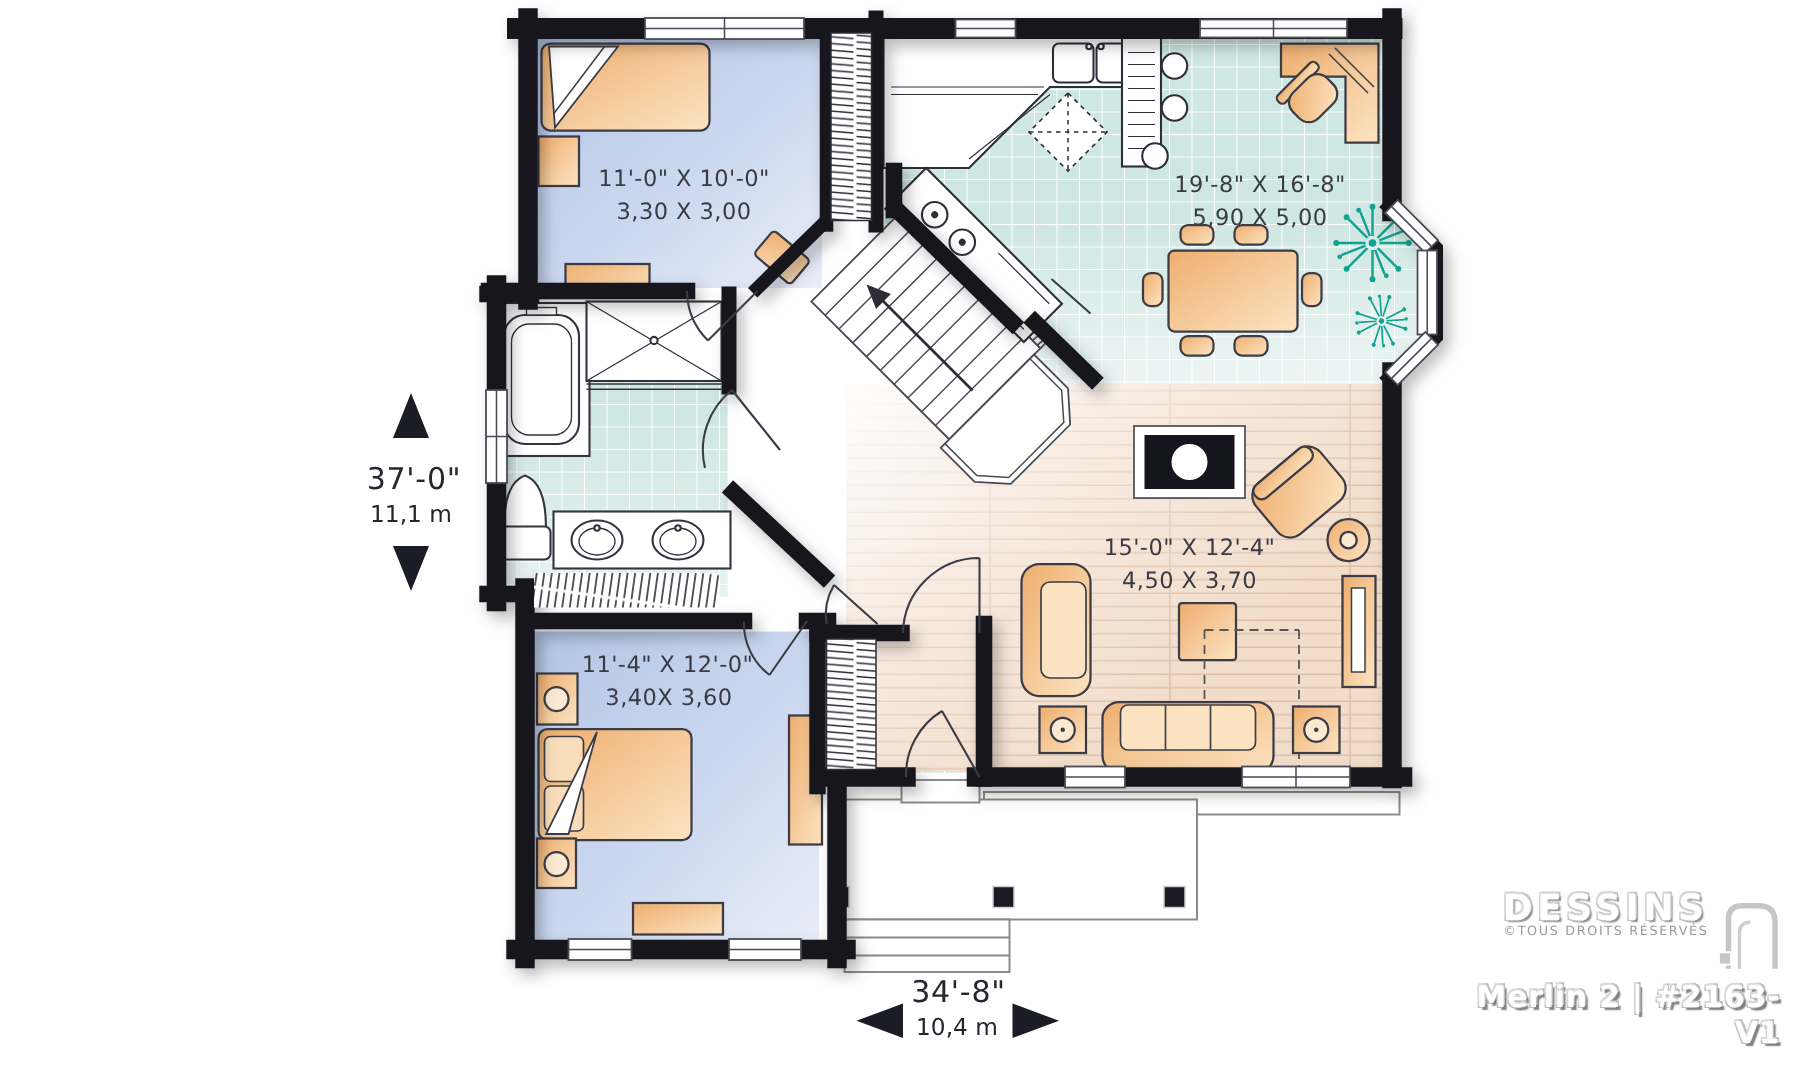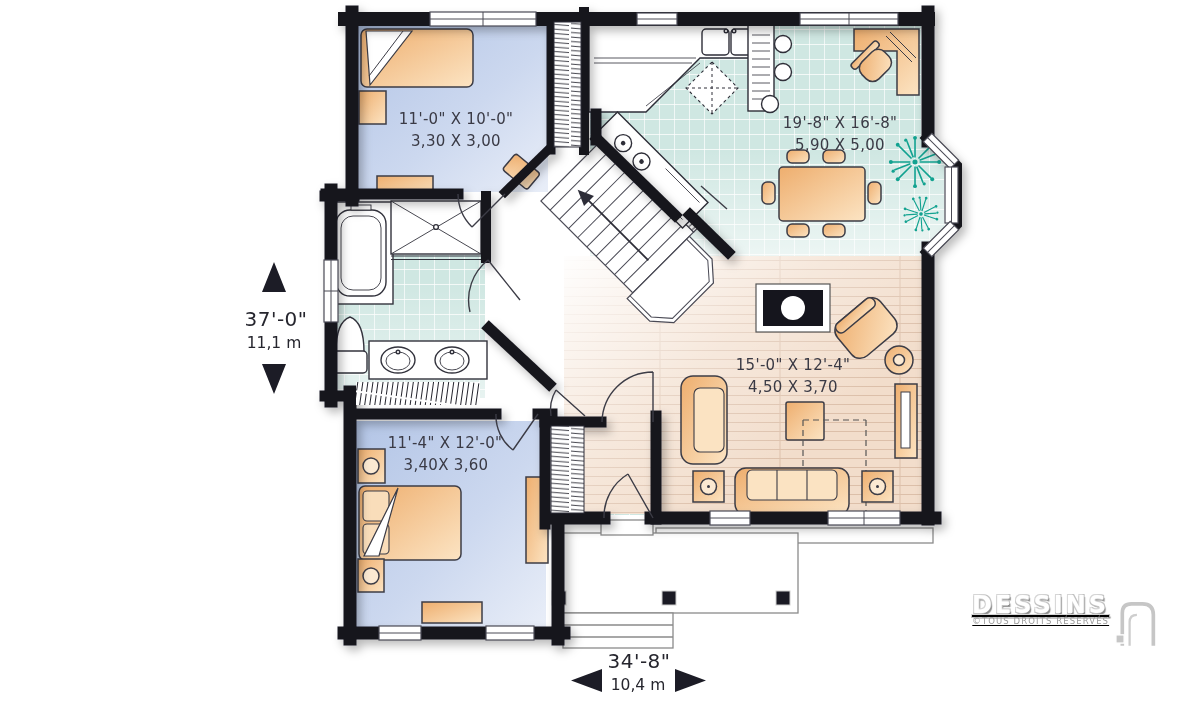--- a/index.html
+++ b/index.html
@@ -5,21 +5,21 @@
   html,body{margin:0;padding:0;background:#fff;}
   .stage{position:relative;width:1200px;height:711px;background:#fff;overflow:hidden;
          font-family:"DejaVu Sans",sans-serif;}
   .stage > svg{position:absolute;left:0;top:0;}
   svg text{font-family:"DejaVu Sans",sans-serif;}
   .lbl{font-size:15px;fill:#3a3a45;letter-spacing:.3px;}
   .dim-big{font-size:20px;fill:#26262e;letter-spacing:.5px;}
   .dim-small{font-size:15.5px;fill:#26262e;}
   
   .brand{position:absolute;top:595px;right:13px;width:215px;text-align:right;}
-  .brand-row{display:flex;align-items:flex-start;gap:6px;text-decoration:underline;}
+  .brand-row{display:flex;justify-content:flex-end;align-items:flex-start;gap:6px;}
   .names{text-align:right;}
   .emboss{color:#fff;text-shadow:-1px -1px 0 #d6d6d6,1px -1px 0 #c2c2c2,-1px 1px 0 #c2c2c2,1.5px 1.5px 1px #8e8e8e;}
   .n1{font-size:24px;line-height:21px;font-weight:bold;letter-spacing:3px;}
   .n2{font-size:24px;line-height:23px;font-weight:bold;letter-spacing:.5px;}
   .rights{font-size:8.5px;letter-spacing:1.1px;color:#9b9b9b;margin-top:0;}
   .door-icon{width:42px;height:52px;margin-top:2px;flex:0 0 auto;}
   .model{font-size:20px;font-weight:bold;margin-top:3px;letter-spacing:.5px;
          color:#fff;text-shadow:-1px -1px 0 #d9d9d9,1px -1px 0 #bdbdbd,-1px 1px 0 #bdbdbd,2px 2px 1px #7f7f7f;}
 </style>
 </head>
@@ -373,14 +373,15 @@
       <div class="n1 emboss">DESSINS</div>
       <div class="rights">©TOUS DROITS RÉSERVÉS</div>
     </div>
     <svg class="door-icon" viewBox="0 0 46 54">
       <path d="M8,52 V16 Q8,6 18,6 H30 Q42,6 42,18 V52" fill="none" stroke="#ffffff" stroke-width="7" stroke-linejoin="round"></path>
       <path d="M8,52 V16 Q8,6 18,6 H30 Q42,6 42,18 V52" fill="none" stroke="#c6c6c6" stroke-width="4" stroke-linejoin="round"></path>
       <path d="M16,52 V26 Q16,18 24,18" fill="none" stroke="#cecece" stroke-width="2.5"></path>
       <rect x="1" y="40" width="9" height="9" fill="#c6c6c6" stroke="#fff" stroke-width="1.5"></rect>
     </svg>
   </div>
+  <div class="model">Merlin 2 | #2163-V1</div>
 </div>
 </div>
 
 </body></html>

